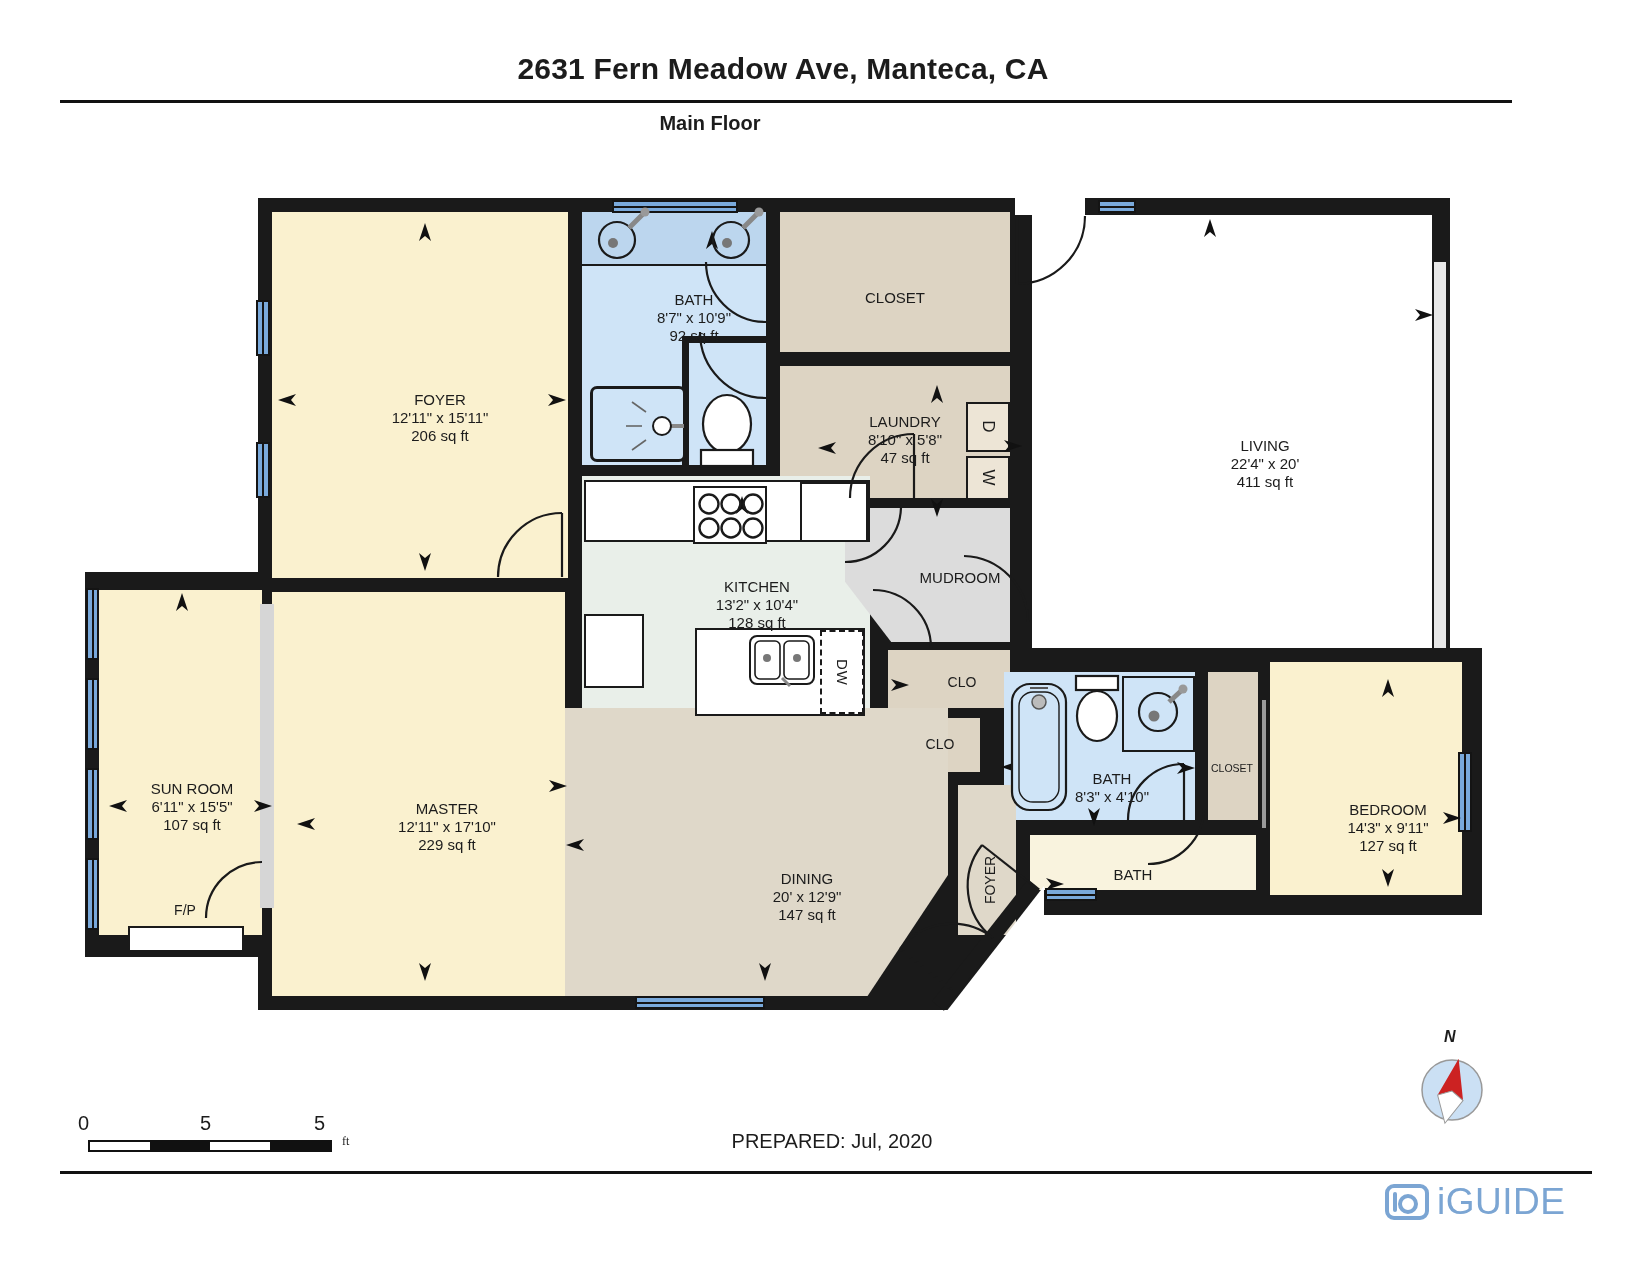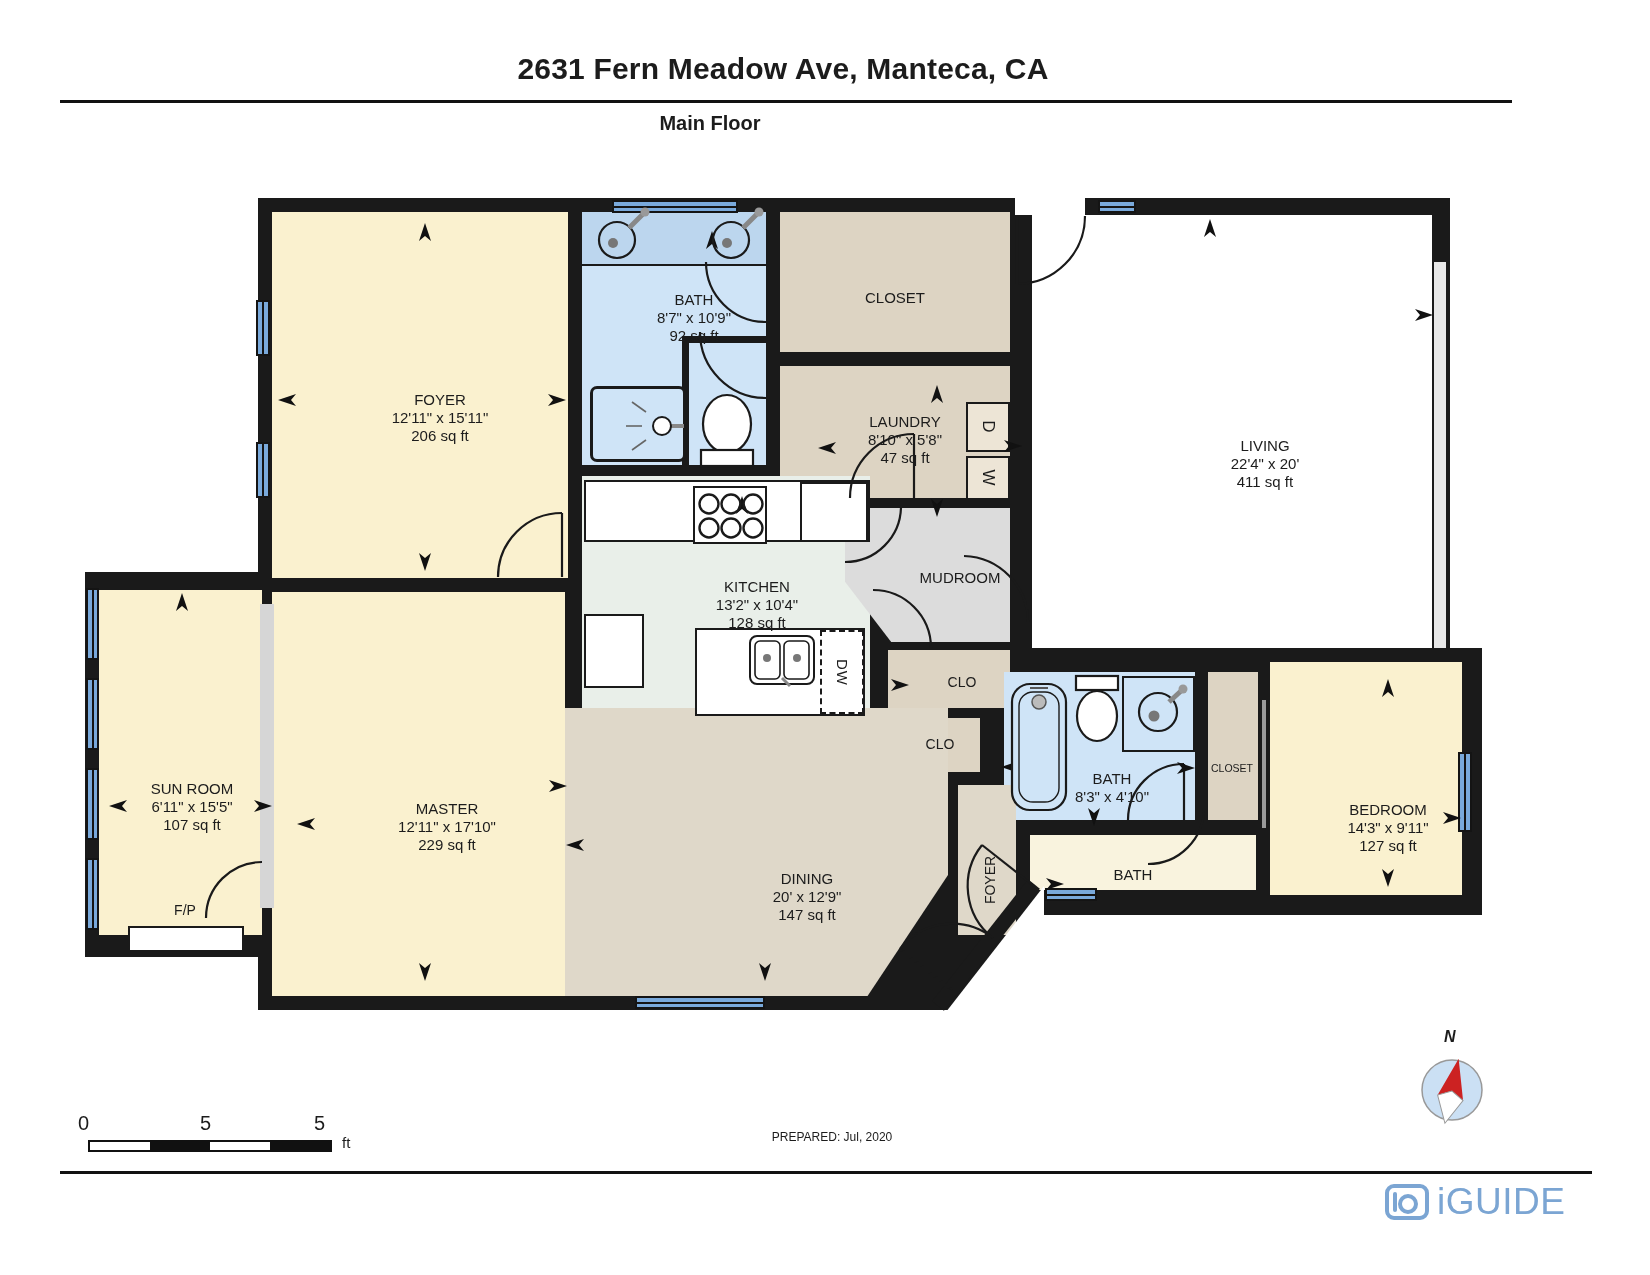--- a/index.html
+++ b/index.html
@@ -28,22 +28,22 @@
   .rlabel.tiny{font-size:10.5px;line-height:12px;}
   .rot{transform:translate(-50%,-50%) rotate(-90deg);}
   svg.overlay{position:absolute;left:0;top:0;z-index:20;}
   .header-title{position:absolute;left:0;top:52px;width:1566px;text-align:center;font-size:30px;font-weight:bold;letter-spacing:0.2px;}
   .header-rule{position:absolute;left:60px;top:100px;width:1452px;height:3px;background:#111;}
   .subhead{position:absolute;left:0;top:110px;width:1420px;display:flex;justify-content:center;gap:4px;font-size:20px;line-height:27px;}
   .subhead .fl{font-weight:bold;}
   .scale-ticks{position:absolute;top:1112px;font-size:20px;}
   .scalebar{position:absolute;left:88px;top:1140px;width:244px;height:12px;border:2px solid #111;box-sizing:border-box;
     background:linear-gradient(90deg,#fff 0 25%,#111 25% 50%,#fff 50% 75%,#111 75% 100%);}
-  .ft-label{position:absolute;left:342px;top:1134px;font-size:15px;}
-  .prepared{position:absolute;left:712px;top:1130px;width:240px;text-align:center;font-size:12px;}
+  .ft-label{position:absolute;left:342px;top:1134px;font-size:12px;font-family:Liberation Serif, serif;}
+  .prepared{position:absolute;left:712px;top:1130px;width:240px;text-align:center;font-size:20px;}
   .n-label{position:absolute;left:1444px;top:1028px;font-size:16px;font-style:italic;font-weight:bold;}
   .footer-rule{position:absolute;left:60px;top:1171px;width:1532px;height:3px;background:#111;}
   .footer-text{position:absolute;left:62px;top:1180px;width:1300px;font-size:15px;line-height:22px;}
   .footer-text .link{color:var(--link);text-decoration:underline;cursor:pointer;}
   .brandbox{position:absolute;left:1385px;top:1181px;display:flex;align-items:center;gap:8px;}
   .cam{width:44px;height:36px;border:4px solid var(--brand);border-radius:9px;position:relative;box-sizing:border-box;}
   .cam::before{content:"";position:absolute;left:4px;top:4px;bottom:4px;width:4px;background:var(--brand);border-radius:2px;}
   .cam::after{content:"";position:absolute;right:7px;top:50%;width:12px;height:12px;margin-top:-8px;border:4px solid var(--brand);border-radius:50%;}
   .brandtxt{font-size:37px;color:var(--brand);letter-spacing:0.5px;}
 </style>

